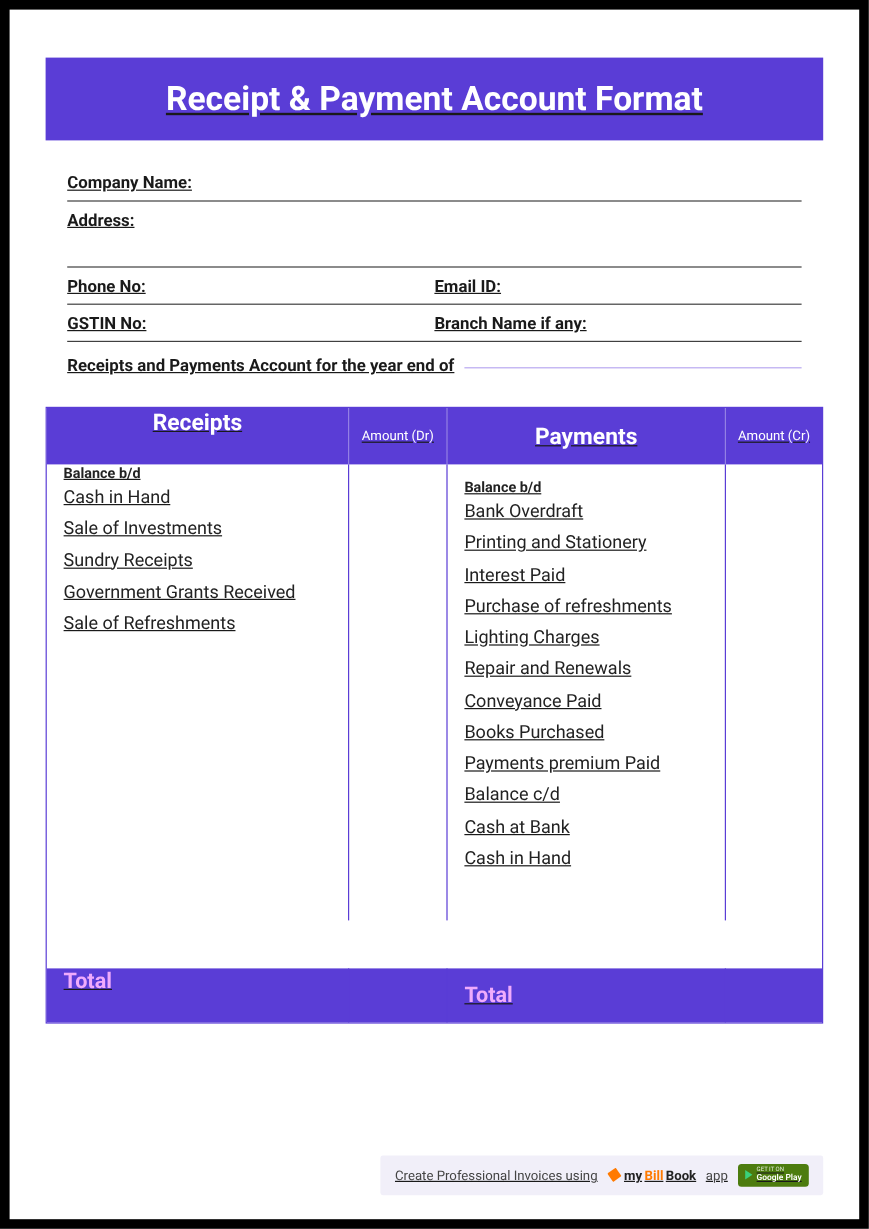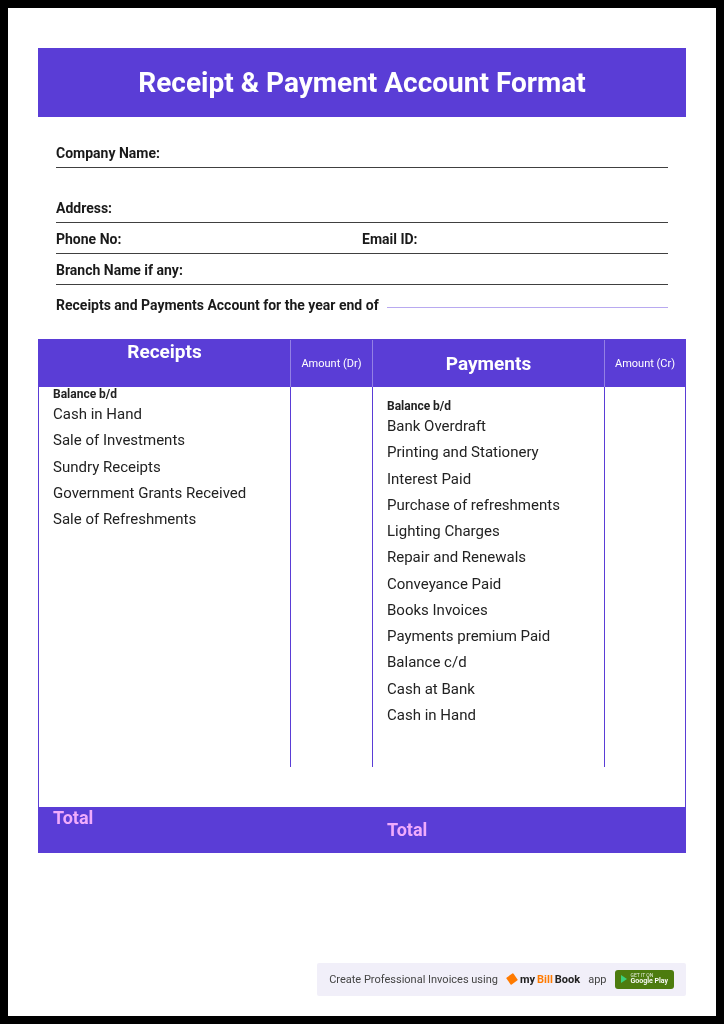--- a/index.html
+++ b/index.html
@@ -11,20 +11,21 @@
     height: 1024px;
     padding: 8px;
   }
   .page {
     background: #fff;
     width: 100%;
     height: 100%;
     padding: 40px 30px 20px 30px;
     display: flex;
     flex-direction: column;
+    text-decoration: underline;
   }
   .title-bar {
     background: #5a3dd6;
     color: #fff;
     text-align: center;
     padding: 18px 10px;
     font-size: 28px;
     font-weight: 700;
   }
   .info {
@@ -32,21 +33,21 @@
   }
   .info-row {
     display: flex;
     border-bottom: 1px solid #404040;
     padding: 8px 0 6px 0;
     font-size: 14px;
     font-weight: 700;
   }
   .info-row.tall {
     min-height: 55px;
-    align-items: flex-end;
+    align-items: flex-start;
   }
   .info-left { flex: 1; }
   .info-right { flex: 1; }
   .year-row {
     display: flex;
     align-items: baseline;
     font-size: 14px;
     font-weight: 700;
     padding: 12px 0 0 0;
   }
@@ -150,20 +151,21 @@
       <div class="info-left">Company Name:</div>
     </div>
     <div class="info-row tall">
       <div class="info-left">Address:</div>
     </div>
     <div class="info-row">
       <div class="info-left">Phone No:</div>
       <div class="info-right">Email ID:</div>
     </div>
     <div class="info-row">
+      <div class="info-left">GSTIN No:</div>
       <div class="info-right">Branch Name if any:</div>
     </div>
     <div class="year-row">
       <span>Receipts and Payments Account for the year end of</span>
       <span class="year-line"></span>
     </div>
   </div>
 
   <div class="table">
     <div class="table-head">
@@ -187,21 +189,21 @@
       <div class="col-desc-r">
         <div class="bal">Balance b/d</div>
         <div id="payments-items">
             <div class="item">Bank Overdraft</div>
             <div class="item">Printing and Stationery</div>
             <div class="item">Interest Paid</div>
             <div class="item">Purchase of refreshments</div>
             <div class="item">Lighting Charges</div>
             <div class="item">Repair and Renewals</div>
             <div class="item">Conveyance Paid</div>
-            <div class="item">Books Invoices</div>
+            <div class="item">Books Purchased</div>
             <div class="item">Payments premium Paid</div>
             <div class="item">Balance c/d</div>
             <div class="item">Cash at Bank</div>
             <div class="item">Cash in Hand</div>
           </div>
       </div>
       <div class="col-amt-r"></div>
     </div>
     <div class="table-foot">
       <div class="col-desc-l">Total</div>

